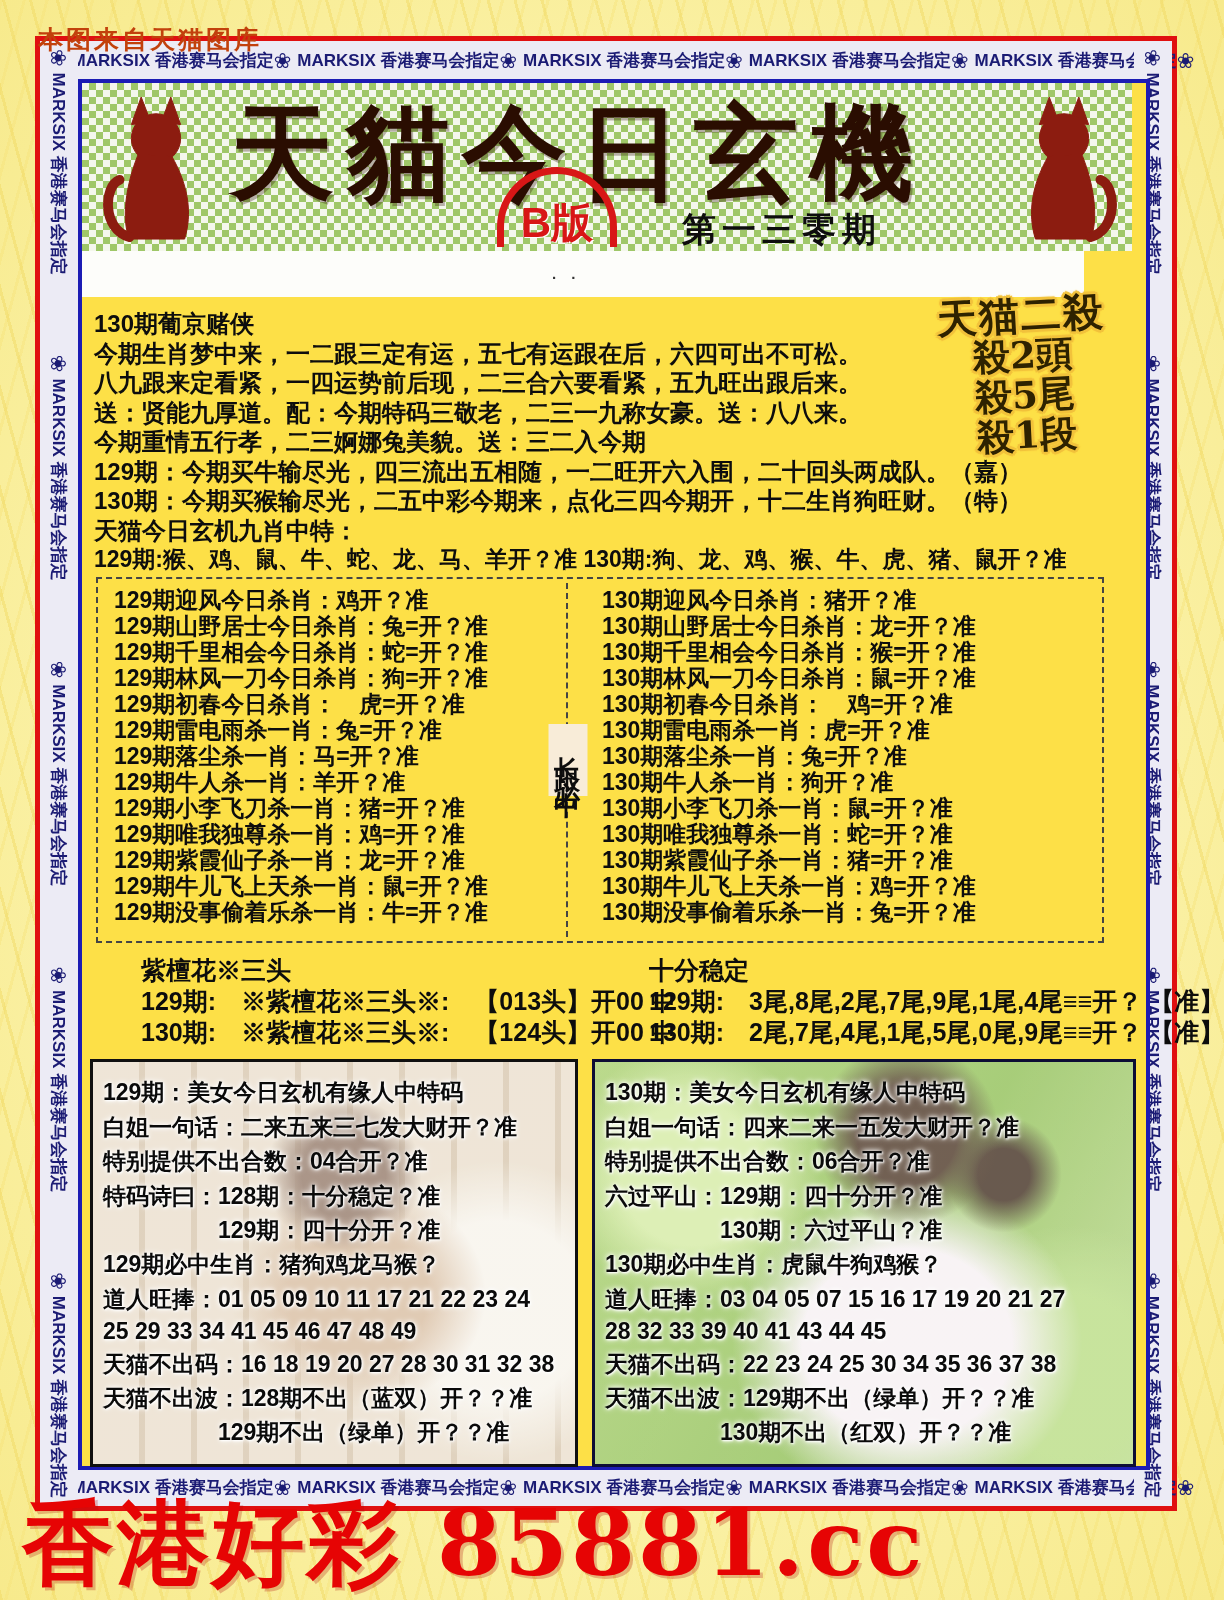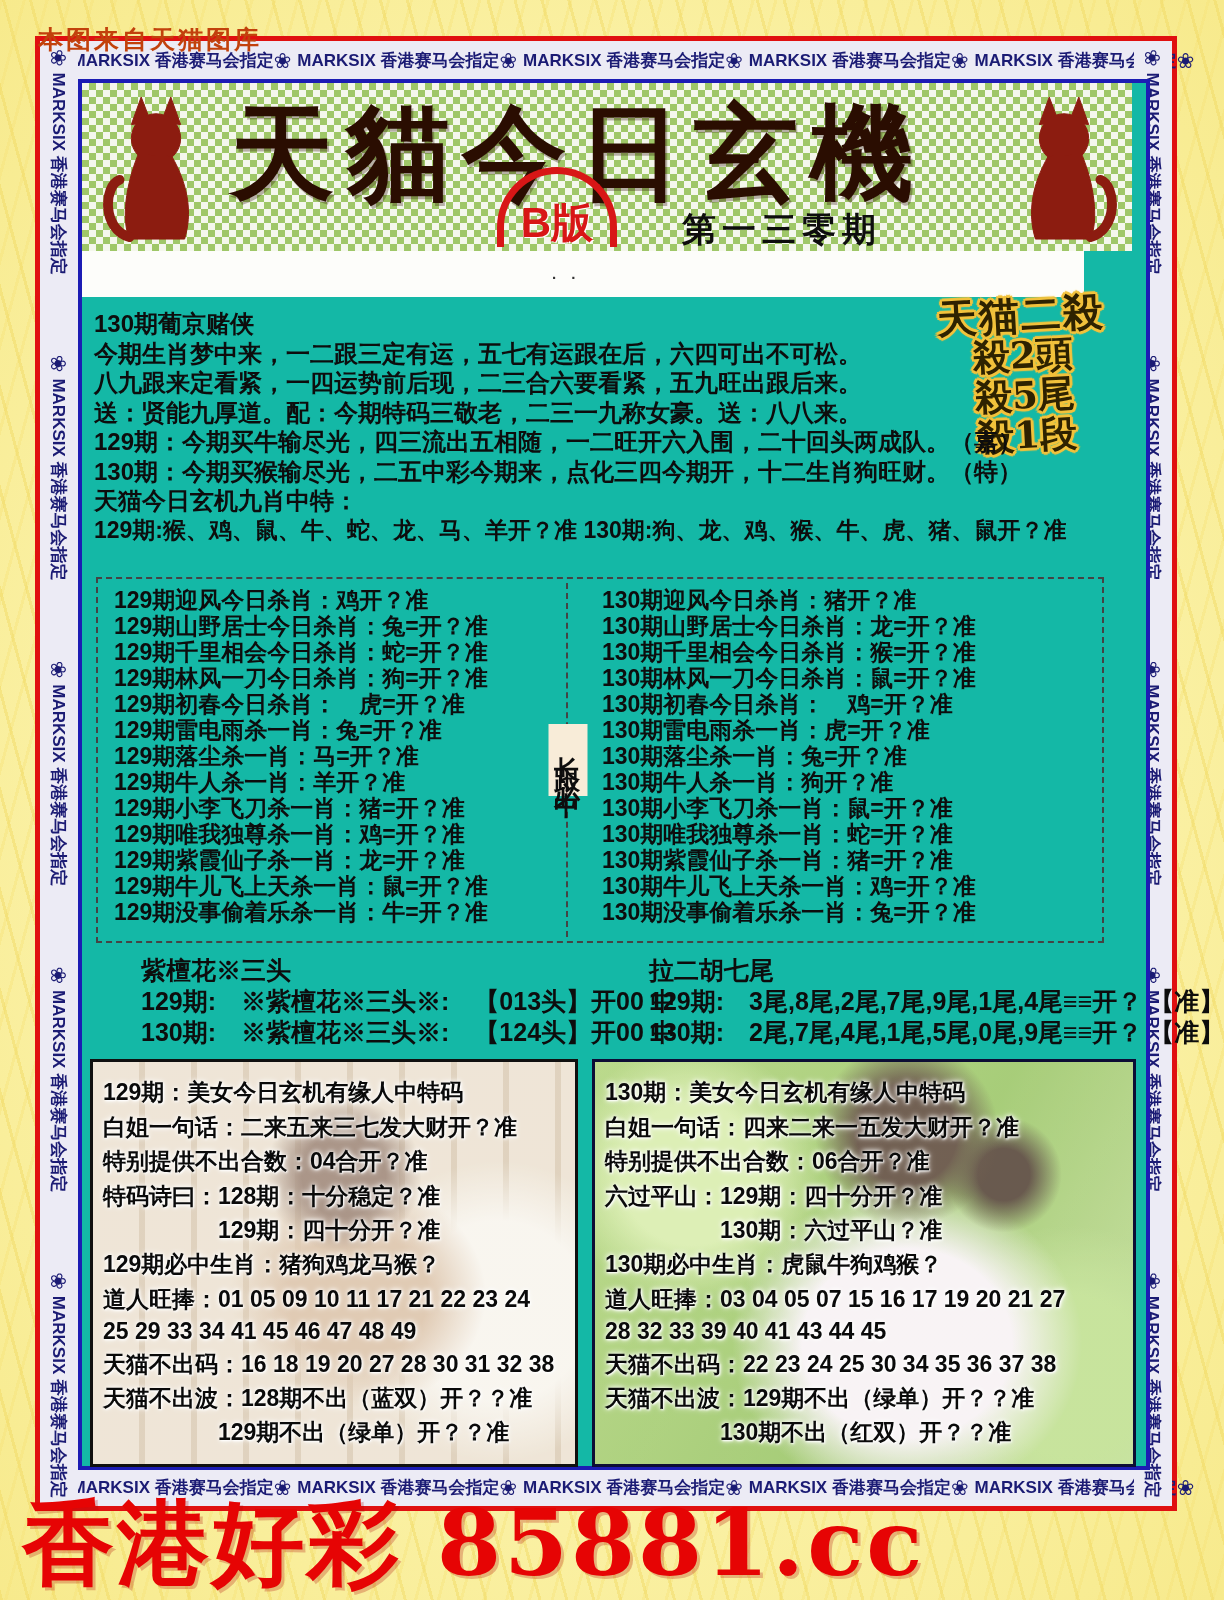--- a/index.html
+++ b/index.html
@@ -23,21 +23,21 @@
   .ms-unit { display:flex; align-items:center; gap:6px; white-space:nowrap; }
   .ms-label { font-size:17px; font-weight:bold; }
   .ms-flower { font-size:21px; line-height:1; }
   .strip-top { left:0; top:0; width:1132px; height:38px; }
   .strip-bottom { left:0; top:1427px; width:1132px; height:38px; }
   .strip-side { left:0; top:0; width:1465px; height:38px; transform-origin:0 0; }
   .strip-left  { transform:translate(38px,0) rotate(90deg); }
   .strip-right { transform:translate(1132px,0) rotate(90deg); }
 
   .inner { position:absolute; left:38px; top:38px; width:1072px; height:1391px;
-    border:4px solid #1c1cb4; background:#14b8a6; }
+    border:4px solid #1c1cb4; background:#fde047; }
 
   .banner { position:absolute; left:0; top:0; width:1050px; height:168px;
     background-color:#f4f7ec;
     background-image:
       linear-gradient(45deg,#9fc768 25%,transparent 25% 75%,#9fc768 75%),
       linear-gradient(45deg,#9fc768 25%,transparent 25% 75%,#9fc768 75%);
     background-size:14px 14px; background-position:0 0,7px 7px; overflow:hidden; }
   .title { position:absolute; left:148px; top:2px; font-size:104px; font-weight:900;
     color:#2a0d01; letter-spacing:12px; white-space:nowrap;
     font-family:"DejaVu Serif","Liberation Serif",serif;
@@ -263,20 +263,21 @@
           <div class="killbox-line">殺2頭</div>
           <div class="killbox-line">殺5尾</div>
           <div class="killbox-line">殺1段</div>
         </div>
 
       <div class="intro">
           <div class="intro-line">130期葡京赌侠</div>
           <div class="intro-line">今期生肖梦中来，一二跟三定有运，五七有运跟在后，六四可出不可松。</div>
           <div class="intro-line">八九跟来定看紧，一四运势前后现，二三合六要看紧，五九旺出跟后来。</div>
           <div class="intro-line">送：贤能九厚道。配：今期特码三敬老，二三一九称女豪。送：八八来。</div>
+          <div class="intro-line">今期重情五行孝，二三婀娜兔美貌。送：三二入今期</div>
           <div class="intro-line">129期：今期买牛输尽光，四三流出五相随，一二旺开六入围，二十回头两成队。（嘉）</div>
           <div class="intro-line">130期：今期买猴输尽光，二五中彩今期来，点化三四今期开，十二生肖狗旺财。（特）</div>
           <div class="intro-line">天猫今日玄机九肖中特：</div>
           <div class="intro-line">129期:猴、鸡、鼠、牛、蛇、龙、马、羊开？准 130期:狗、龙、鸡、猴、牛、虎、猪、鼠开？准</div>
         </div>
 
       <div class="dashbox">
         <div class="kcol kcol-left">
             <div class="krow">129期迎风今日杀肖：鸡开？准</div>
             <div class="krow">129期山野居士今日杀肖：兔=开？准</div>
@@ -314,21 +315,21 @@
 
       <div class="sec sec-zitan">
         <div class="sec-title">紫檀花※三头</div>
         <div>
             <div class="sec-row">129期:　※紫檀花※三头※:　【013头】开00 中</div>
             <div class="sec-row">130期:　※紫檀花※三头※:　【124头】开00 中</div>
           </div>
       </div>
 
       <div class="sec sec-erhu">
-        <div class="sec-title">拉二胡七尾</div>
+        <div class="sec-title">十分稳定</div>
         <div>
             <div class="sec-row">129期:　3尾,8尾,2尾,7尾,9尾,1尾,4尾≡≡开？ 【准】</div>
             <div class="sec-row">130期:　2尾,7尾,4尾,1尾,5尾,0尾,9尾≡≡开？ 【准】</div>
           </div>
       </div>
 
       <div class="photo photo-left">
         <div class="photo-bg pbg-left"></div>
         <div class="photo-lines">
             <div class="pline">129期：美女今日玄机有缘人中特码</div>

